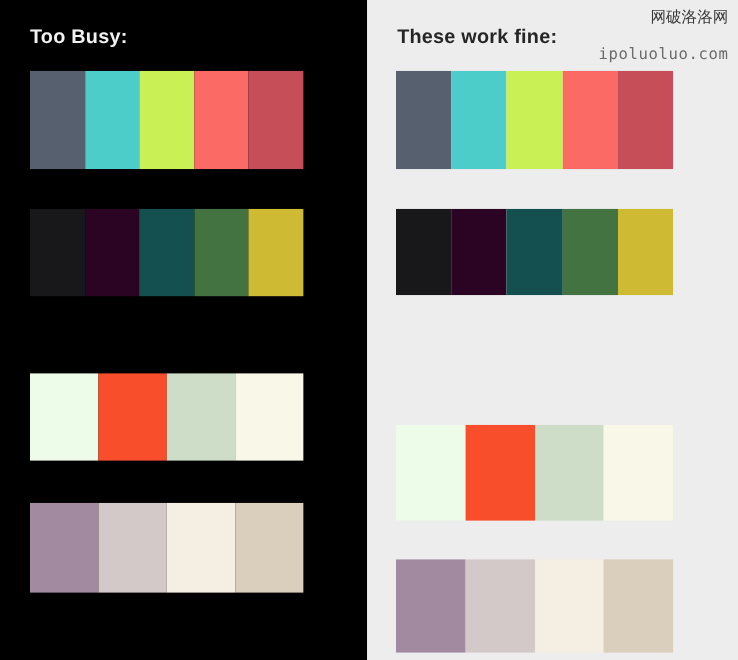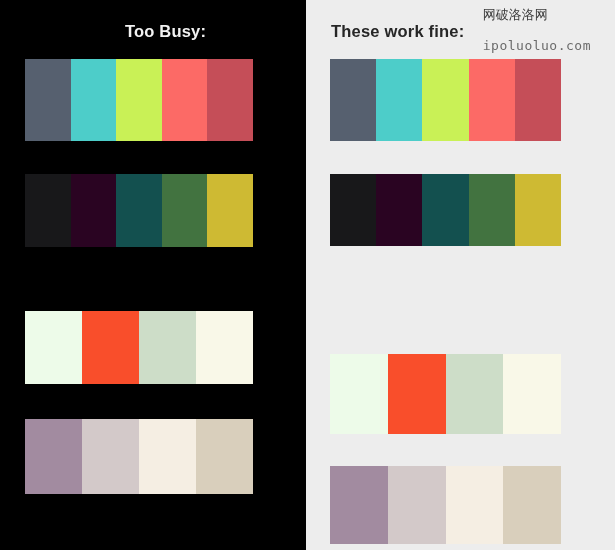--- a/index.html
+++ b/index.html
@@ -44,21 +44,21 @@
     font-size: 16.5px;
     font-weight: bold;
     letter-spacing: 0.2px;
     margin: 0;
     padding: 0;
     line-height: 1.1;
   }
   .panel-dark .section-heading { color: #f2f2f2; }
   .panel-light .section-heading { color: #262626; }
 
-  .heading-row-dark { padding-left: 25px; text-align: center; }
+  .heading-row-dark { padding-left: 25px; }
   .heading-row-light { padding-left: 25px; }
 
   
   .palette {
     display: flex;
     overflow: hidden;
   }
   .swatch {
     height: 100%;
   }
@@ -92,22 +92,22 @@
 
   .rgap-head-to-pal  { height: 19px; }
   .rgap-pal-to-pal   { height: 33px; }
   .rgap-block        { height: 108px; }
   .rgap-pal-to-pal2  { height: 32px; }
 
   
   .watermark {
     position: absolute;
     top: 8px;
-    right: 24px;
-    text-align: left;
+    right: 8px;
+    text-align: right;
     line-height: 1;
     user-select: none;
   }
   .watermark-cn {
     font-size: 13px;
     color: #3a3a3a;
     font-family: "DejaVu Sans", sans-serif;
     letter-spacing: 0px;
     white-space: nowrap;
   }

